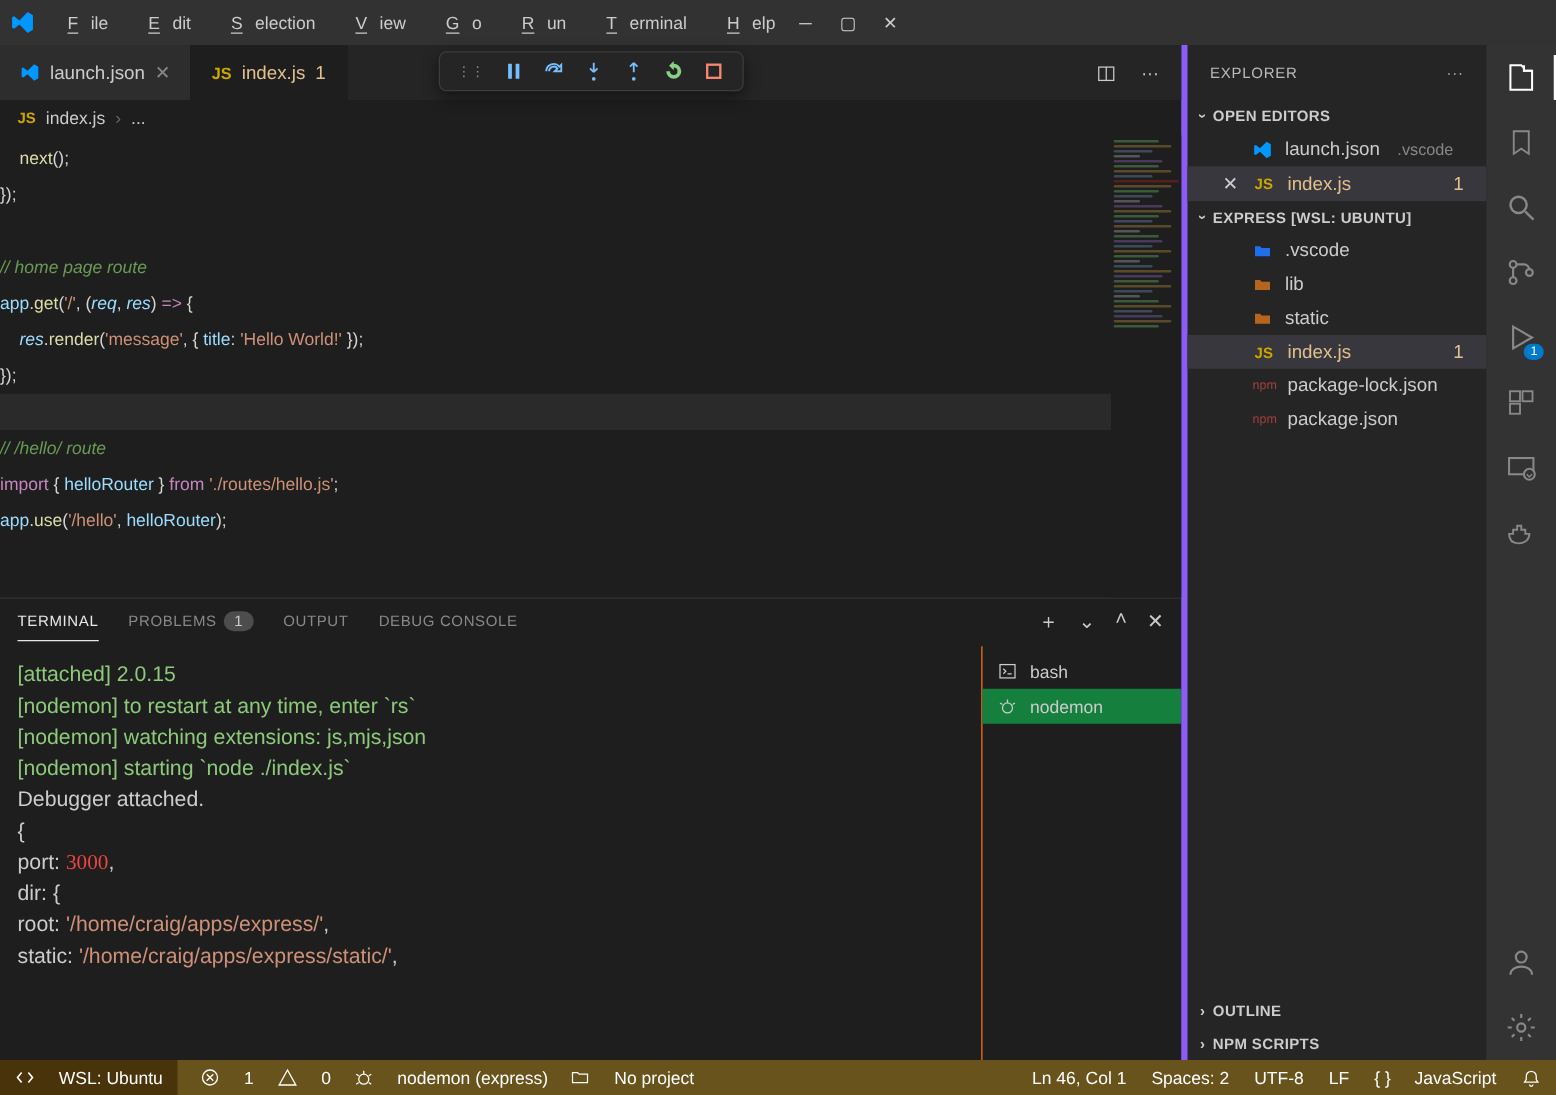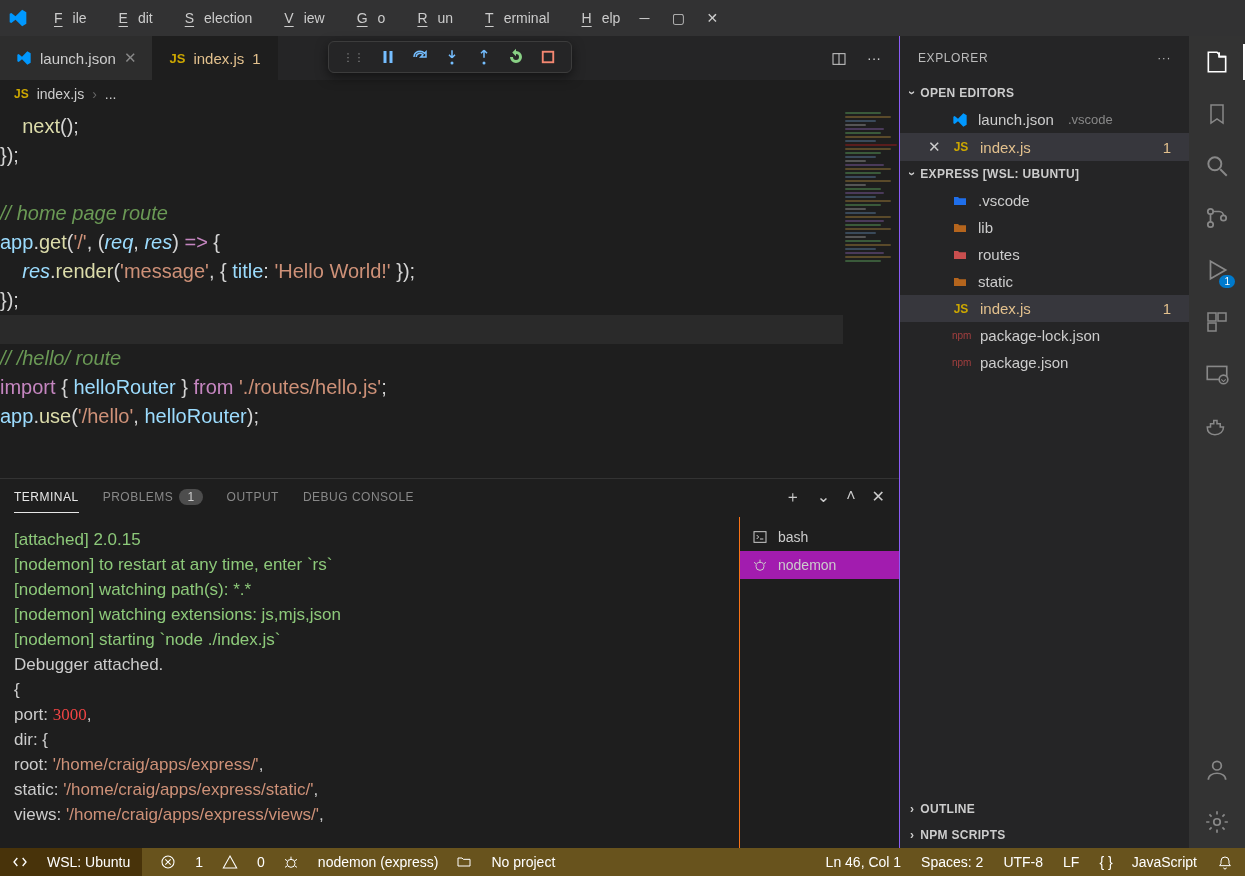--- a/index.html
+++ b/index.html
@@ -28,21 +28,21 @@
 .debug-toolbar svg { width:18px; height:18px; }
 .tabs .right-icons { margin-left:auto; display:flex; gap:20px; align-items:center; padding:0 18px; color:#ccc; }
 
 .breadcrumb { height:28px; background:#1e1e1e; display:flex; align-items:center; gap:8px; padding:0 14px; border-bottom:1px solid #1e1e1e; }
 .breadcrumb .jsext { color:#cca700; font-weight:bold; font-size:12px; }
 .breadcrumb .sep { color:#666; }
 
 .editor-split { flex:1; display:flex; flex-direction:column; min-height:0; }
 .code-area { flex:1; display:flex; min-height:0; position:relative; }
 .gutter { width:74px; text-align:right; padding:4px 18px 0 0; color:#858585; font-size:16px; line-height:29px; }
-.code { flex:1; padding:4px 0 0 0; font-size:20px; line-height:29px; white-space:pre; color:#d4d4d4; }
+.code { flex:1; padding:4px 0 0 0; font-size:14px; line-height:29px; white-space:pre; color:#d4d4d4; }
 .code .ln { display:block; }
 .cur-line { background:#2a2a2a; }
 .c-com { color:#6a9955; font-style:italic; }
 .c-kw { color:#c586c0; }
 .c-fn { color:#dcdcaa; }
 .c-str { color:#ce9178; }
 .c-var { color:#9cdcfe; }
 .c-par { font-style:italic; color:#9cdcfe; }
 .c-pun { color:#d4d4d4; }
 .c-prop { color:#9cdcfe; }
@@ -62,23 +62,23 @@
 .panel-tabs .pbadge { background:#4d4d4d; color:#ccc; border-radius:10px; padding:1px 8px; font-size:12px; margin-left:6px; }
 .panel-tabs .pact { margin-left:auto; display:flex; gap:16px; color:#ccc; font-size:16px; }
 .panel-body { flex:1; display:flex; min-height:0; }
 .term { flex:1; padding:10px 14px; font-size:17px; line-height:25px; overflow:hidden; }
 .term .g { color:#8dc97a; }
 .term .w { color:#ccc; }
 .term .y { color:#ef4444;font-family:Liberation Serif, serif; }
 .term .s { color:#ce9178; }
 .term-side { width:160px; border-left:1px solid #f97316; padding:6px 0; }
 .term-side .titem { display:flex; align-items:center; gap:10px; padding:6px 12px; }
-.term-side .titem.active { background:#a21caf; }
-
-.sidebar { width:290px; background:#252526; display:flex; flex-direction:column; border-left:1px solid #8b5cf6; }
+.term-side .titem.active { background:#15803d; }
+
+.sidebar { width:244px; background:#252526; display:flex; flex-direction:column; border-left:5px solid #8b5cf6; }
 .sidebar-title { height:44px; display:flex; align-items:center; justify-content:space-between; padding:0 18px; font-size:12px; letter-spacing:0.6px; color:#bbb; }
 .section { padding:0; }
 .section-h { display:flex; align-items:center; gap:6px; padding:6px 10px; font-size:12px; font-weight:bold; letter-spacing:0.3px; }
 .section-h .chev { font-size:12px; transform:rotate(90deg); display:inline-block; }
 .file-row { display:flex; align-items:center; gap:10px; padding:5px 12px 5px 28px; font-size:15px; }
 .file-row.active { background:#37373d; }
 .file-row .fic { width:18px; text-align:center; }
 .file-row .dim { color:#888; font-size:13px; margin-left:4px; }
 .file-row .mod { margin-left:auto; color:#e2c08d; padding-right:6px; }
 .file-row.modified .fname { color:#e2c08d; }
@@ -237,30 +237,28 @@
             <span>＋</span>
             <span>⌄</span>
             <span>˄</span>
             <span>✕</span>
           </div>
         </div>
         <div class="panel-body">
           <div class="term mono" id="term">
               <div class="g">[attached] 2.0.15</div>
               <div class="g">[nodemon] to restart at any time, enter `rs`</div>
-              <div class="g">[nodemon] watching path(s): *.*</div>
               <div class="g">[nodemon] watching extensions: js,mjs,json</div>
               <div class="g">[nodemon] starting `node ./index.js`</div>
               <div class="w">Debugger attached.</div>
               <div class="w">{</div>
               <div>  <span class="w">port: </span><span class="y">3000</span><span class="w">,</span></div>
               <div>  <span class="w">dir: {</span></div>
               <div>    <span class="w">root: </span><span class="s">'/home/craig/apps/express/'</span><span class="w">,</span></div>
               <div>    <span class="w">static: </span><span class="s">'/home/craig/apps/express/static/'</span><span class="w">,</span></div>
-              <div>    <span class="w">views: </span><span class="s">'/home/craig/apps/express/views/'</span><span class="w">,</span></div>
             </div>
           <div class="term-side" id="termside">
               <div class="titem">
                 <svg class="ic" viewBox="0 0 24 24">
                   <rect x="3" y="4" width="18" height="16" fill="none" stroke="#ccc" stroke-width="1.5"></rect>
                   <path d="M7 9l3 3-3 3M12 15h5" stroke="#ccc" stroke-width="1.5" fill="none"></path>
                 </svg>
                 <span>bash</span>
               </div>
               <div class="titem active">
@@ -319,27 +317,20 @@
           <div class="file-row">
             <span style="width:14px"></span>
             <svg class="ic" viewBox="0 0 24 24">
               <path d="M3 6h6l2 2h10v10H3z" fill="#b5651d"></path>
             </svg>
             <span class="fname">lib</span>
           </div>
           <div class="file-row">
             <span style="width:14px"></span>
             <svg class="ic" viewBox="0 0 24 24">
-              <path d="M3 6h6l2 2h10v10H3z" fill="#c94f4f"></path>
-            </svg>
-            <span class="fname">routes</span>
-          </div>
-          <div class="file-row">
-            <span style="width:14px"></span>
-            <svg class="ic" viewBox="0 0 24 24">
               <path d="M3 6h6l2 2h10v10H3z" fill="#b5651d"></path>
             </svg>
             <span class="fname">static</span>
           </div>
           <div class="file-row active modified">
             <span style="width:14px"></span>
             <span class="fic ic-js">JS</span>
             <span class="fname">index.js</span>
             <span class="mod">1</span>
           </div>

